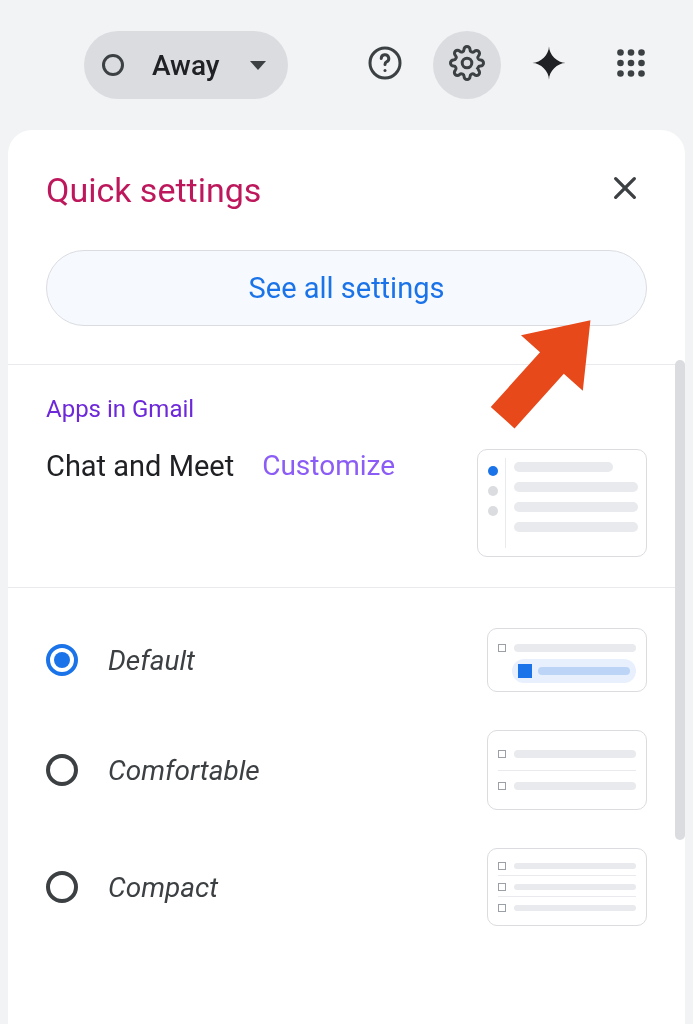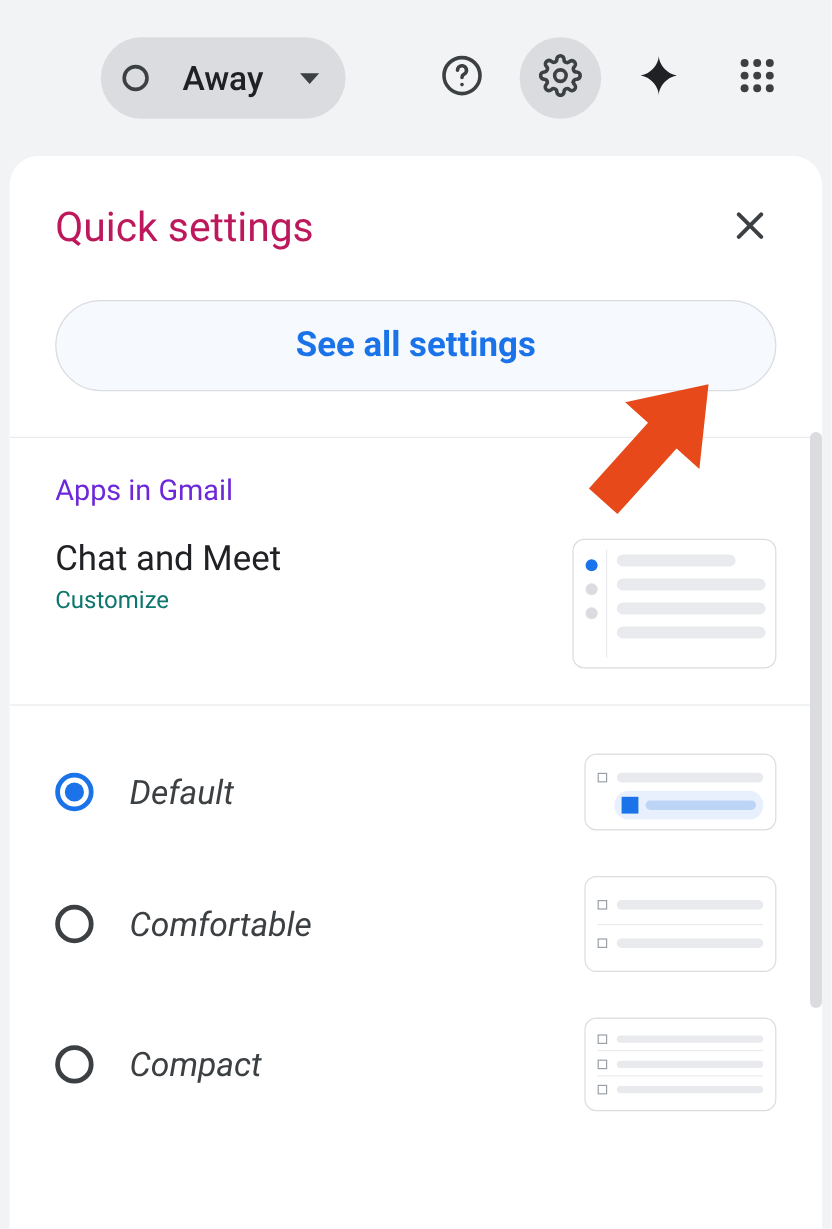--- a/index.html
+++ b/index.html
@@ -93,21 +93,21 @@
     border: 1px solid #dadce0;
     background: #f6f9fe;
     border-radius: 40px;
     height: 76px;
     display: flex;
     align-items: center;
     justify-content: center;
     font-size: 29px;
     color: #1a73e8;
     cursor: pointer;
-    font-weight: 700;
+    font-weight: 400;
   }
 
   .divider {
     border: none;
     border-top: 1px solid #e8eaed;
     margin: 0;
   }
 
   .section {
     padding: 30px 38px 30px 38px;
@@ -116,23 +116,23 @@
     font-size: 24px;
     color: #6d28d9;
     margin-bottom: 26px;
   }
 
   .apps-row {
     display: flex;
     align-items: flex-start;
     justify-content: space-between;
   }
-  .apps-text { display: flex; flex-direction: column; gap: 5px; }
+  .apps-text { display: flex; flex-direction: row; gap: 28px; }
   .apps-label { font-size: 29px; color: #202124; }
-  .customize-link { font-size: 20px; color: #0f766e; cursor: pointer; }
+  .customize-link { font-size: 28px; color: #8b5cf6; cursor: pointer; }
 
   .preview-card {
     border: 1px solid #dadce0;
     border-radius: 10px;
     width: 170px;
     background: #fff;
   }
 
   .chat-preview { height: 108px; display:flex; padding: 8px; gap: 8px;}
   .chat-sidebar { width: 20px; display:flex; flex-direction:column; gap:10px; align-items:center; padding-top:8px; border-right:1px solid #e8eaed; padding-right:6px;}

